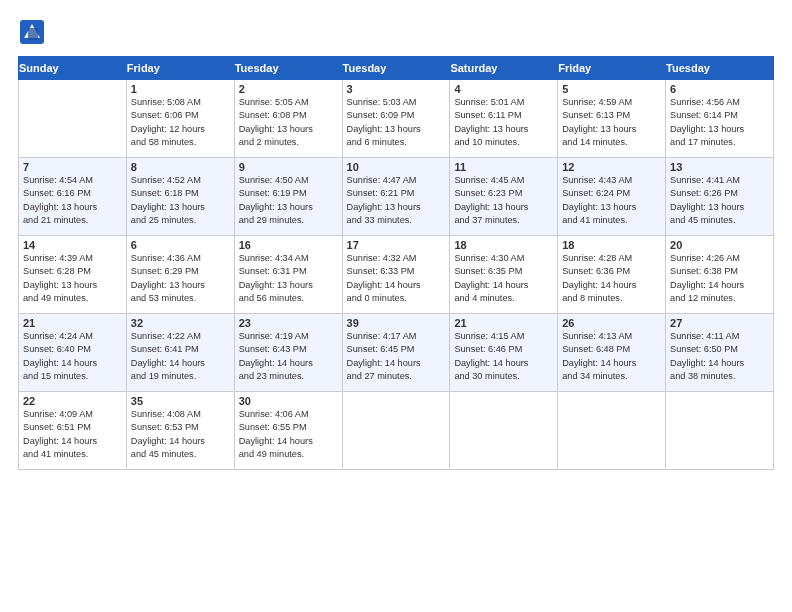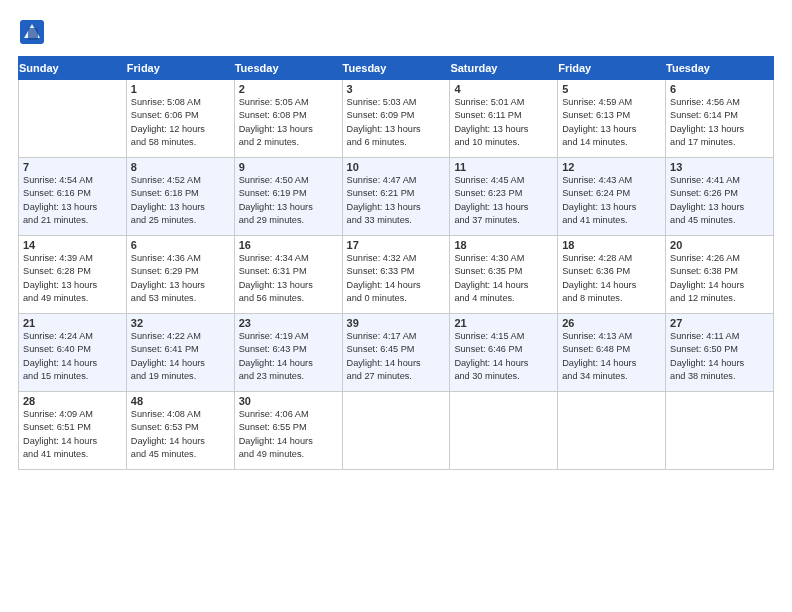--- a/index.html
+++ b/index.html
@@ -246,25 +246,25 @@
             <span class="day-num">26</span>
             <div class="day-info">Sunrise: 4:13 AM<br>Sunset: 6:48 PM<br>Daylight: 14 hours<br>and 34 minutes.</div>
           </td>
           <td>
             <span class="day-num">27</span>
             <div class="day-info">Sunrise: 4:11 AM<br>Sunset: 6:50 PM<br>Daylight: 14 hours<br>and 38 minutes.</div>
           </td>
         </tr>
         <tr>
           <td>
-            <span class="day-num">28</span>
+            <span class="day-num">22</span>
             <div class="day-info">Sunrise: 4:09 AM<br>Sunset: 6:51 PM<br>Daylight: 14 hours<br>and 41 minutes.</div>
           </td>
           <td>
-            <span class="day-num">48</span>
+            <span class="day-num">35</span>
             <div class="day-info">Sunrise: 4:08 AM<br>Sunset: 6:53 PM<br>Daylight: 14 hours<br>and 45 minutes.</div>
           </td>
           <td>
             <span class="day-num">30</span>
             <div class="day-info">Sunrise: 4:06 AM<br>Sunset: 6:55 PM<br>Daylight: 14 hours<br>and 49 minutes.</div>
           </td>
           <td class="empty-cell"></td>
           <td class="empty-cell"></td>
           <td class="empty-cell"></td>
           <td class="empty-cell"></td>

